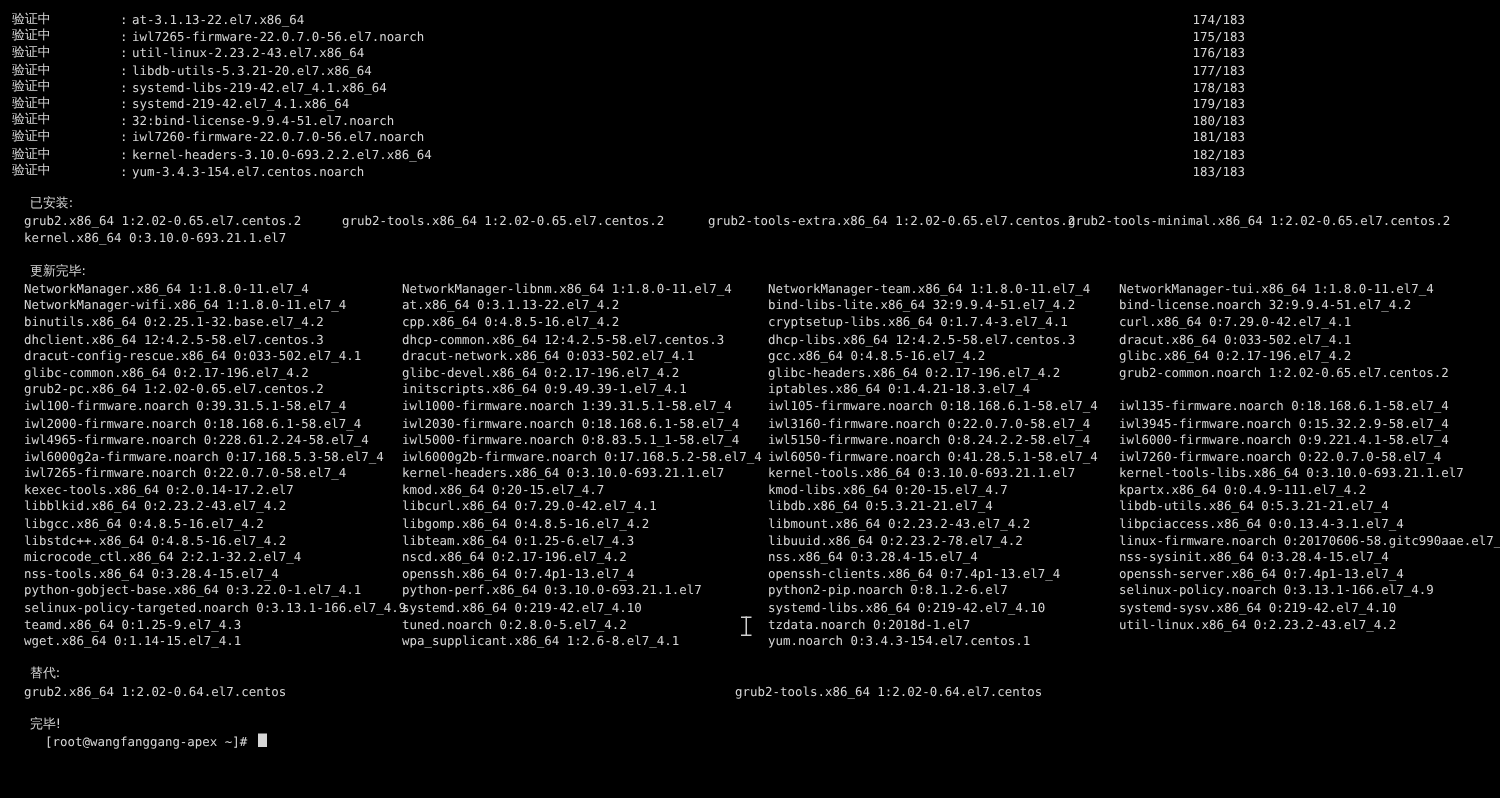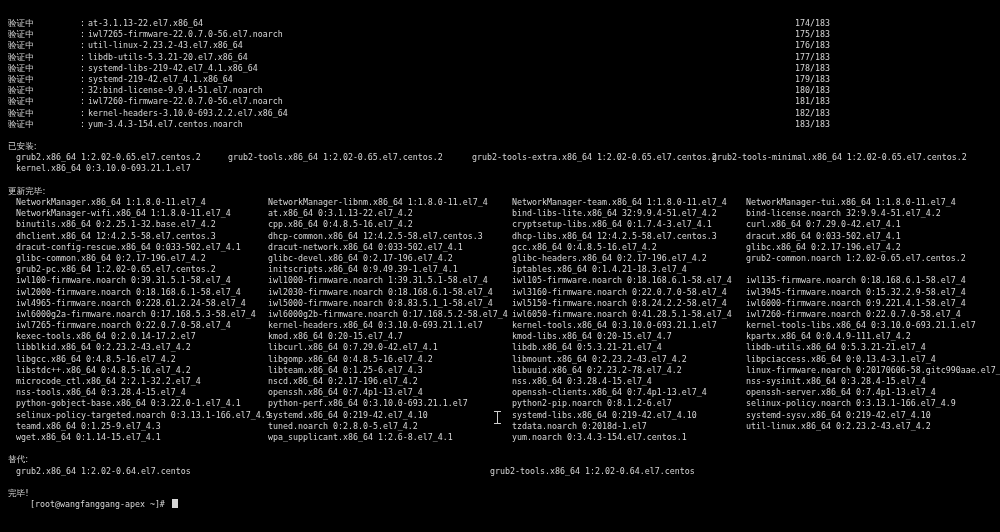--- a/index.html
+++ b/index.html
@@ -20,21 +20,21 @@
     background: #000000;
     color: #d6d6d6;
     font-size: 8.3px;
     line-height: 11.2px;
     padding: 0;
     box-sizing: border-box;
   }
   .screen {
     position: absolute;
     left: 0;
-    top: 18px;
+    top: 8px;
     width: 836px;
   }
   .line {
     height: 11.2px;
     line-height: 11.2px;
     white-space: pre;
     position: relative;
   }
   .verify-block .line {
     display: flex;
@@ -60,21 +60,21 @@
     display: inline-block;
     width: 48px;
     text-align: right;
     padding-right: 6px;
   }
   .cjk {
     font-family: "DejaVu Sans", "Liberation Sans", sans-serif;
     font-size: 8.6px;
   }
   .sect-head {
-    padding-left: 8px;
+    padding-left: 20px;
   }
   .pkgrow {
     position: relative;
     height: 11.2px;
     line-height: 11.2px;
   }
   .pkgrow span.cell {
     position: absolute;
     top: 0;
     white-space: pre;

